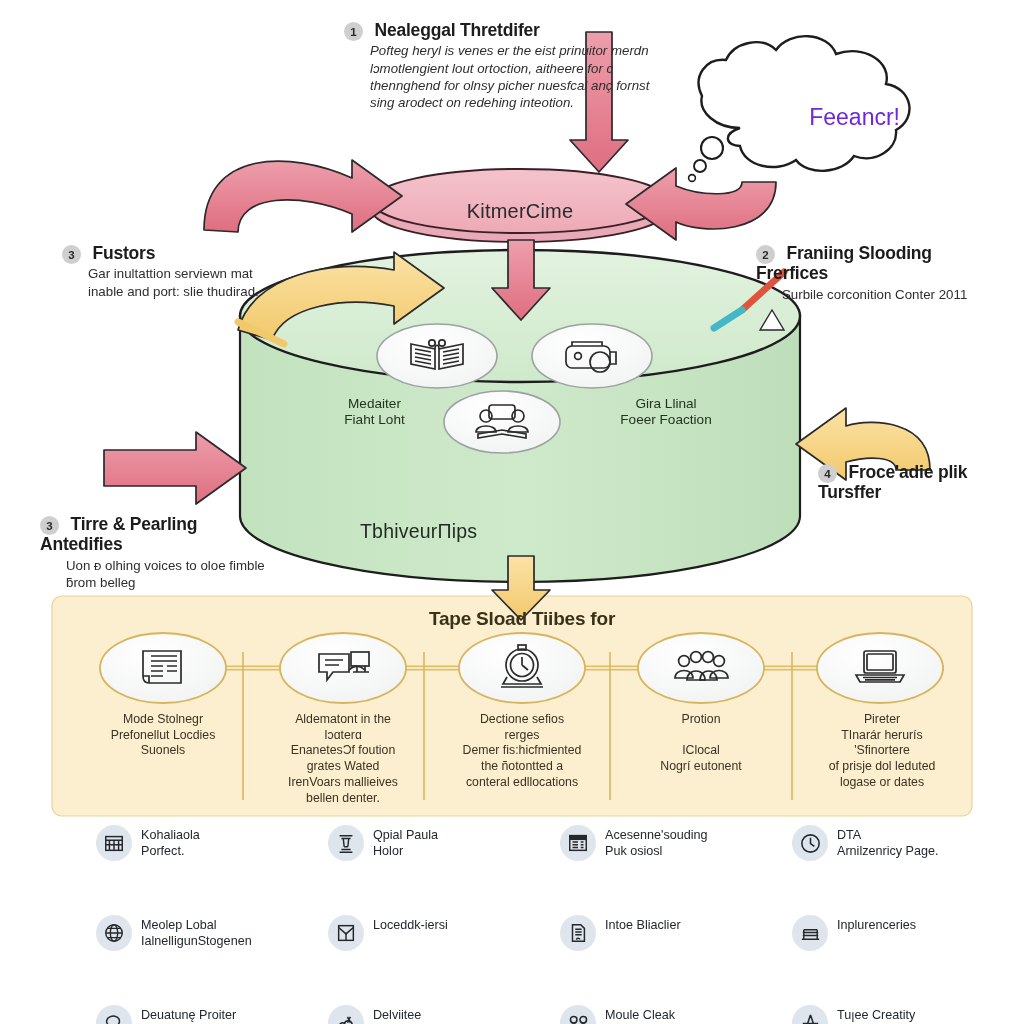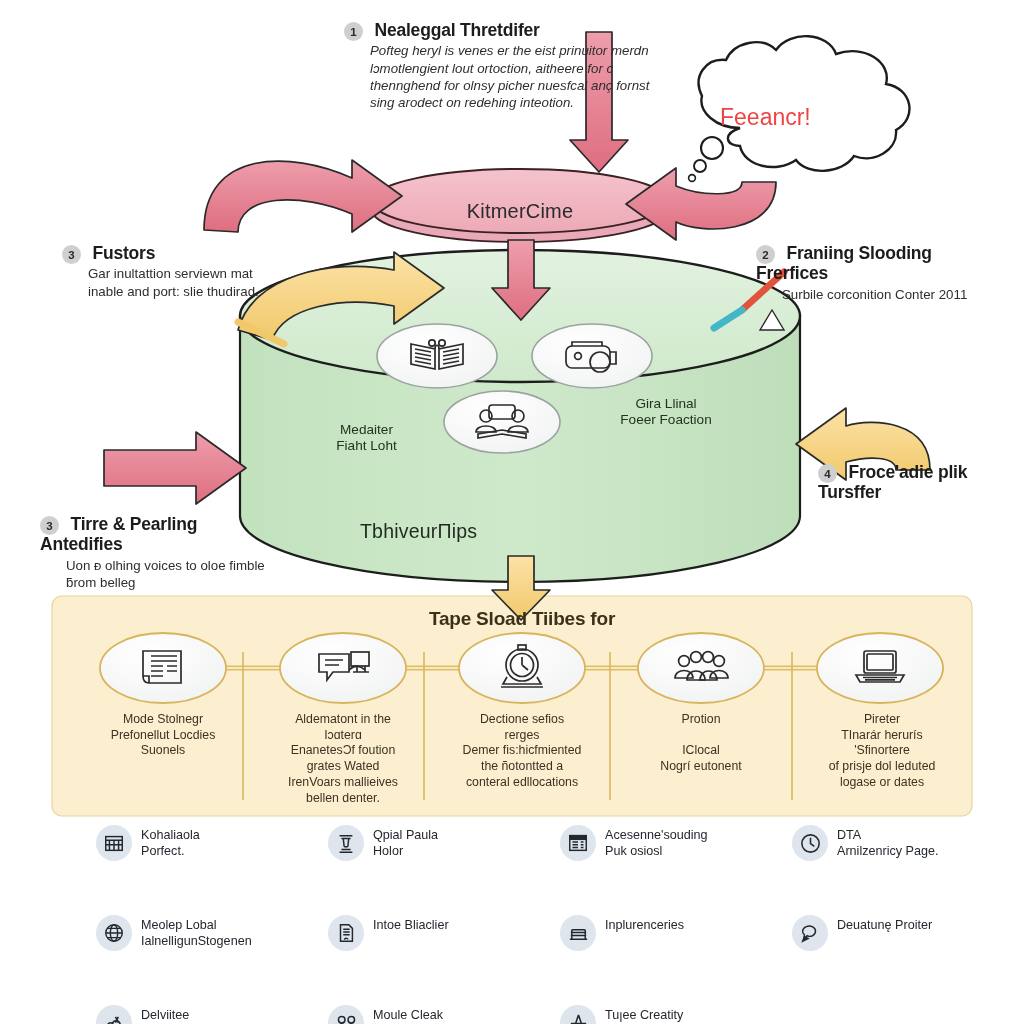--- a/index.html
+++ b/index.html
@@ -275,27 +275,27 @@
       <ellipse cx="880" cy="668" rx="63" ry="35" fill="url(#ovalG)" stroke="#D8B45C" stroke-width="1.8"></ellipse>
       <g transform="translate(880,668)" fill="none" stroke="#2b2b2b" stroke-width="1.7">
         <rect x="-16" y="-17" width="32" height="22" rx="2"></rect>
         <rect x="-13" y="-14" width="26" height="16" rx="1"></rect>
         <path d="M-24,7 L24,7 L20,14 L-20,14 Z"></path>
         <path d="M-17,9.5 L17,9.5 M-15,11.8 L15,11.8"></path>
       </g>
     </g>
   </svg>
 
-  <div class="abs" style="left:720px;top:104px;width:180px;text-align:left;font-size:23px;color:#ef4444;">Feeancr!</div>
+  <div class="abs" style="left:720px;top:104px;width:180px;text-align:right;font-size:23px;color:#6d28d9;">Feeancr!</div>
 
   <div class="pink-label" style="left:370px;top:188px;">KitmerCime</div>
 
   <div class="cyl-title" style="left:360px;top:520px;">TbhiveurПips</div>
 
-  <div class="node-cap" style="left:304px;top:396px;width:125px;margin-top:26px;">Medaiter<br>Fiaht Loht</div>
+  <div class="node-cap" style="left:312px;top:396px;width:125px;">Medaiter<br>Fiaht Loht</div>
   <div class="node-cap" style="left:596px;top:396px;width:140px;">Gira Llinal<br>Foeer Foaction</div>
 
   <div class="callout" style="left:344px;top:20px;width:330px;">
     <span class="hdr">
       <span class="num">1</span>
       <span class="ttl">Nealeggal Thretdifer</span>
     </span>
     <div class="body" style="margin-left:26px;font-style:italic;">Pofteg heryl is venes er the eist prinuitor merdn lɔmotlengient lout ortoction, aitheere for c thennghend for olnsy picher nuesfcal anç fornst sing arodect on redehing inteotion.</div>
   </div>
 
@@ -384,20 +384,30 @@
       <span class="lg-ico">
         <svg width="22" height="22" viewBox="0 0 24 24" fill="none" stroke="#24282e" stroke-width="1.5">
           <circle cx="12" cy="12" r="9"></circle>
             <ellipse cx="12" cy="12" rx="4" ry="9"></ellipse>
           <path d="M3 12h18M4.5 7h15M4.5 17h15"></path>
         </svg>
         </span>
       <span class="lg-txt">Meolep Lobal<br>IalnelligunStogenen</span>
     </div>
 
+    <div class="lg-item">
+      <span class="lg-ico">
+        <svg width="22" height="22" viewBox="0 0 24 24" fill="none" stroke="#24282e" stroke-width="1.6">
+          <rect x="4" y="4" width="16" height="16"></rect>
+            <path d="M4 6l8 7 8-7"></path>
+            <path d="M12 13v7"></path>
+        </svg>
+        </span>
+      <span class="lg-txt">Loceddk-iersi</span>
+    </div>
 
     <div class="lg-item">
       <span class="lg-ico">
         <svg width="22" height="22" viewBox="0 0 24 24" fill="none" stroke="#24282e" stroke-width="1.6">
           <path d="M6 3h9l4 4v14H6z"></path>
             <path d="M9 8h7M9 11h7M9 14h7"></path>
           <path d="M10 19c2-2 4-1 4 0"></path>
         </svg>
         </span>
       <span class="lg-txt">Intoe Bliaclier</span>

